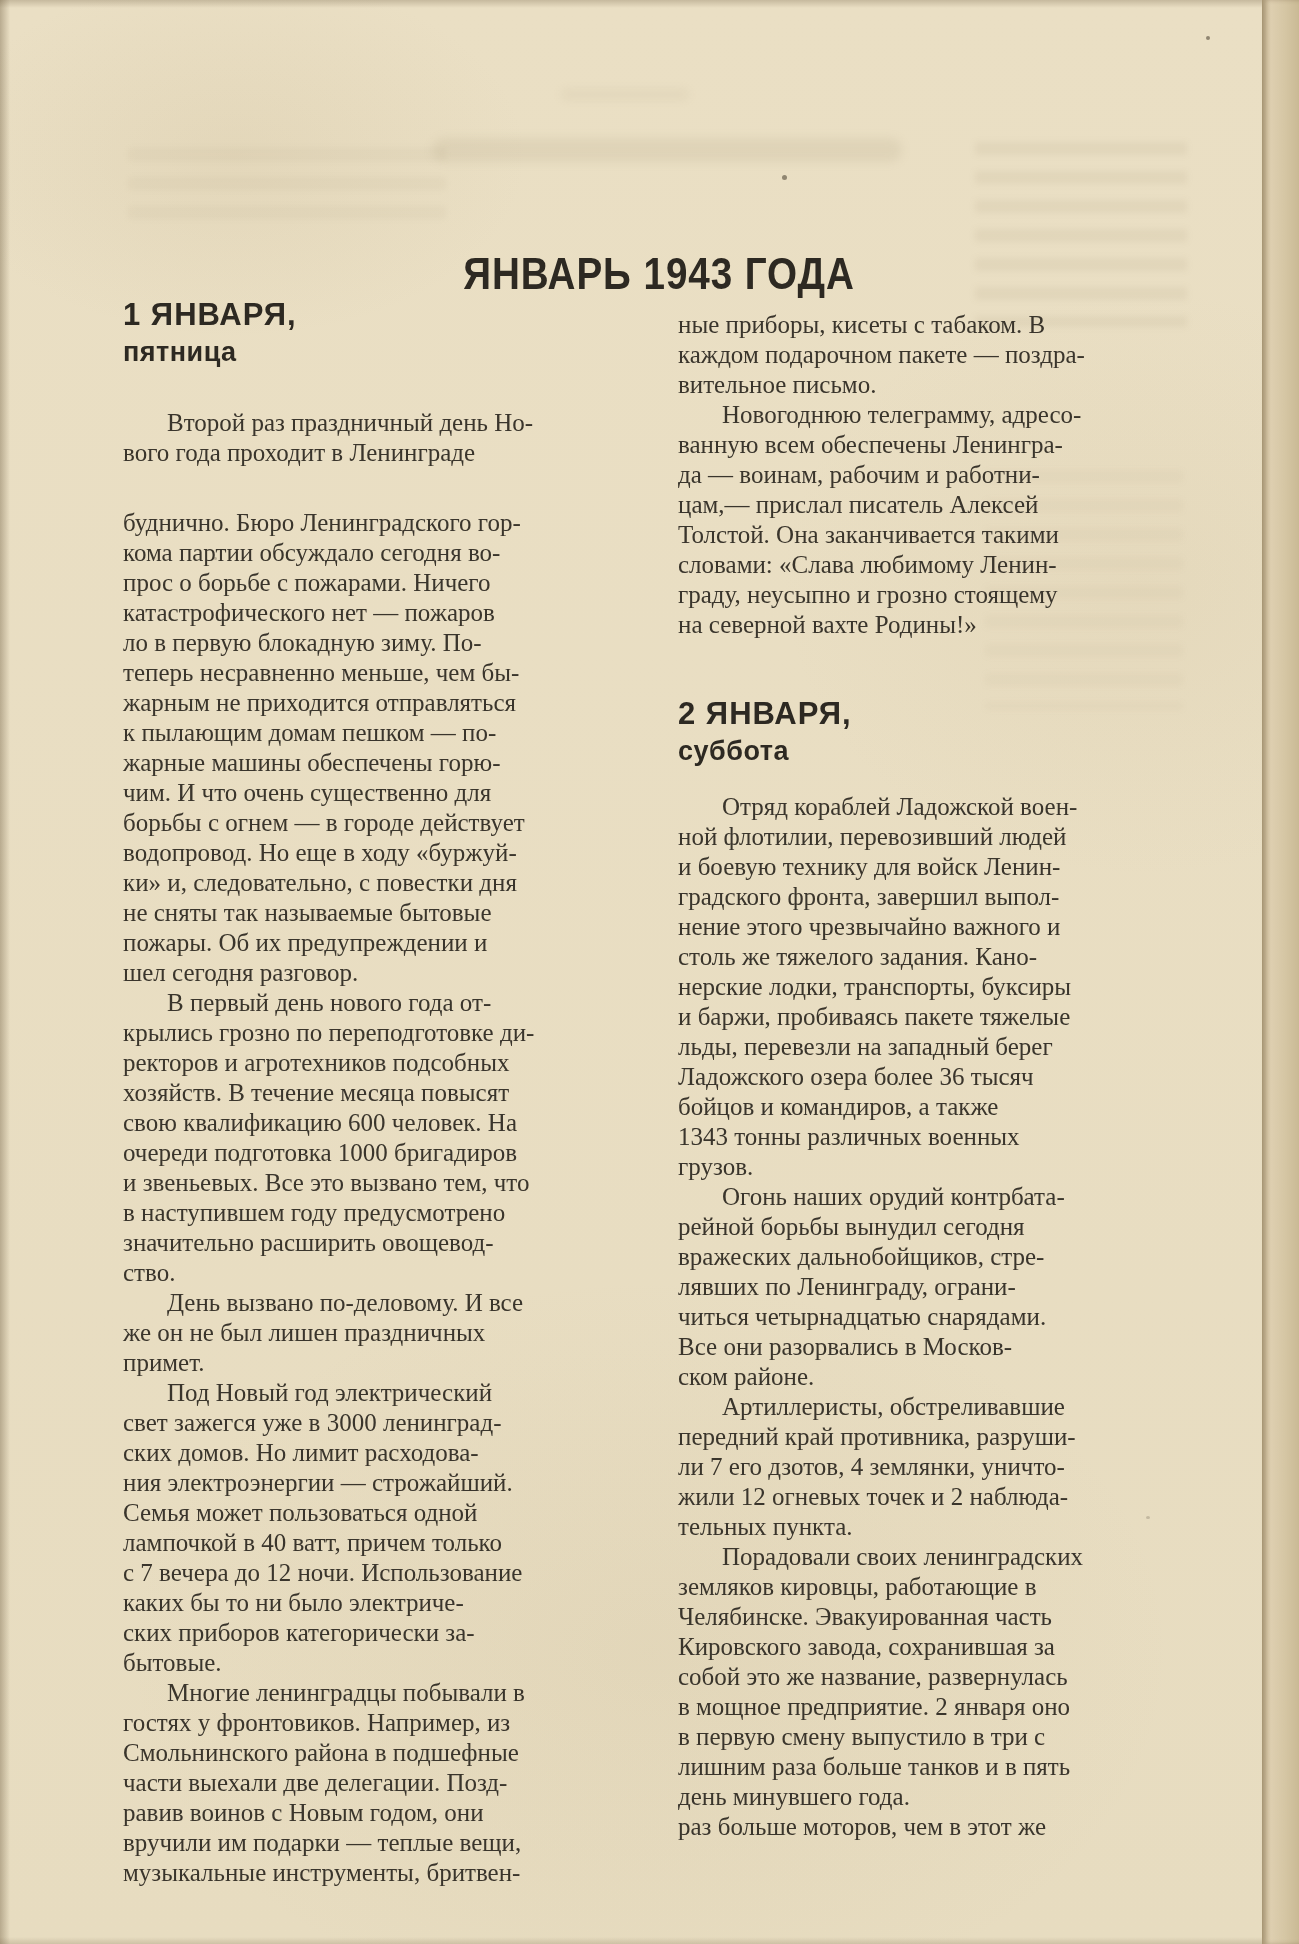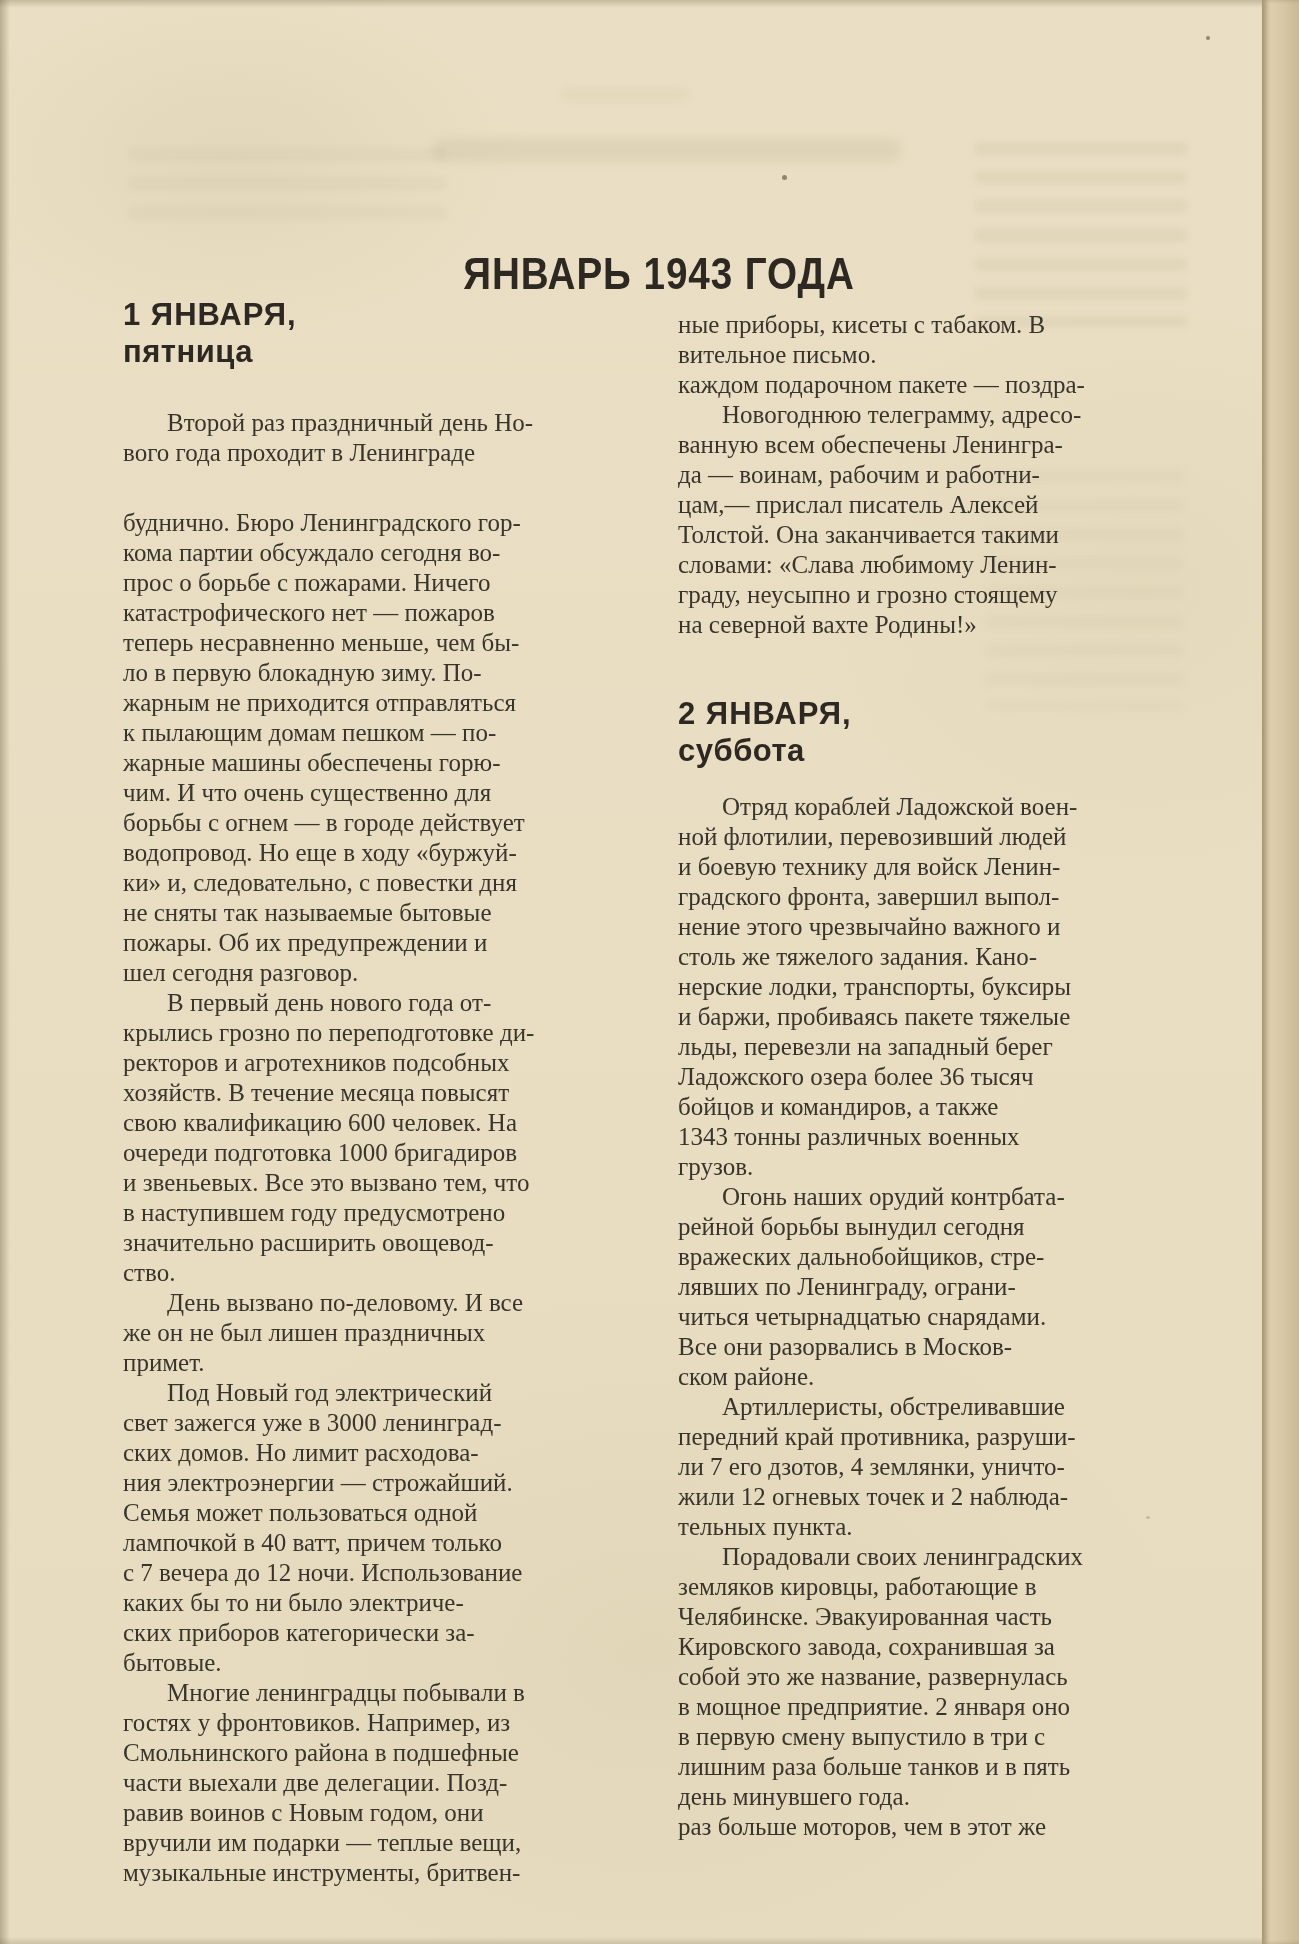--- a/index.html
+++ b/index.html
@@ -53,21 +53,21 @@
     color:#2d2922;
     transform:scaleX(.92) scaleY(1.05);transform-origin:center top;
   }
 
   .col{position:absolute;color:#3a352c;font-size:25px;}
   .col-left{left:123px;top:298px;width:522px;}
   .col-right{left:678px;top:310px;width:517px;}
 
   .heading{font-family:"Liberation Sans", sans-serif;font-weight:bold;color:#2d2922;}
   .h-date{font-size:31px;line-height:34px;letter-spacing:1px;}
-  .h-day{font-size:31px;line-height:28px;margin-top:6px;letter-spacing:.5px;}
+  .h-day{font-size:27px;line-height:28px;margin-top:6px;letter-spacing:.5px;}
   .col-left .heading{margin-bottom:42px;}
   .col-right .heading{margin-top:57px;margin-bottom:27px;}
 
   .para{margin:0;}
   .line{
     height:30px;line-height:30px;white-space:nowrap;overflow:visible;
     text-align:left;
   }
   .line.first{text-indent:44px;}
 </style>
@@ -94,22 +94,22 @@
       <div class="h-date">1 ЯНВАРЯ,</div>
       <div class="h-day">пятница</div>
     </div>
     <div class="para">
       <div class="line first" style="word-spacing: 0px;">Второй раз праздничный день Но-</div>
       <div class="line" style="word-spacing: 0px;">вого года проходит в Ленинграде</div>
       <div class="line" style="word-spacing: 0px; margin-top: 40px;">буднично. Бюро Ленинградского гор-</div>
       <div class="line" style="word-spacing: 0px;">кома партии обсуждало сегодня во-</div>
       <div class="line" style="word-spacing: 0px;">прос о борьбе с пожарами. Ничего</div>
       <div class="line" style="word-spacing: 0px;">катастрофического нет — пожаров</div>
+      <div class="line" style="word-spacing: 0px;">ло в первую блокадную зиму. По-</div>
       <div class="line" style="word-spacing: 0px;">теперь несравненно меньше, чем бы-</div>
-      <div class="line" style="word-spacing: 0px;">ло в первую блокадную зиму. По-</div>
       <div class="line" style="word-spacing: 0px;">жарным не приходится отправляться</div>
       <div class="line" style="word-spacing: 0px;">к пылающим домам пешком — по-</div>
       <div class="line" style="word-spacing: 0px;">жарные машины обеспечены горю-</div>
       <div class="line" style="word-spacing: 0px;">чим. И что очень существенно для</div>
       <div class="line" style="word-spacing: 0px;">борьбы с огнем — в городе действует</div>
       <div class="line" style="word-spacing: 0px;">водопровод. Но еще в ходу «буржуй-</div>
       <div class="line" style="word-spacing: 0px;">ки» и, следовательно, с повестки дня</div>
       <div class="line" style="word-spacing: 0px;">не сняты так называемые бытовые</div>
       <div class="line" style="word-spacing: 0px;">пожары. Об их предупреждении и</div>
       <div class="line last">шел сегодня разговор.</div>
@@ -149,22 +149,22 @@
       <div class="line" style="word-spacing: 0px;">Смольнинского района в подшефные</div>
       <div class="line" style="word-spacing: 0px;">части выехали две делегации. Позд-</div>
       <div class="line" style="word-spacing: 0px;">равив воинов с Новым годом, они</div>
       <div class="line" style="word-spacing: 0px;">вручили им подарки — теплые вещи,</div>
       <div class="line" style="word-spacing: 0px;">музыкальные инструменты, бритвен-</div>
     </div>
   </div>
 <div class="col col-right" id="col-right">
     <div class="para">
       <div class="line" style="word-spacing: 0px;">ные приборы, кисеты с табаком. В</div>
+      <div class="line" style="word-spacing: 0px;">каждом подарочном пакете — поздра-</div>
       <div class="line last">вительное письмо.</div>
-      <div class="line" style="word-spacing: 0px;">каждом подарочном пакете — поздра-</div>
     </div>
     <div class="para">
       <div class="line first" style="word-spacing: 0px;">Новогоднюю телеграмму, адресо-</div>
       <div class="line" style="word-spacing: 0px;">ванную всем обеспечены Ленингра-</div>
       <div class="line" style="word-spacing: 0px;">да — воинам, рабочим и работни-</div>
       <div class="line" style="word-spacing: 0px;">цам,— прислал писатель Алексей</div>
       <div class="line" style="word-spacing: 0px;">Толстой. Она заканчивается такими</div>
       <div class="line" style="word-spacing: 0px;">словами: «Слава любимому Ленин-</div>
       <div class="line" style="word-spacing: 0px;">граду, неусыпно и грозно стоящему</div>
       <div class="line last">на северной вахте Родины!»</div>

